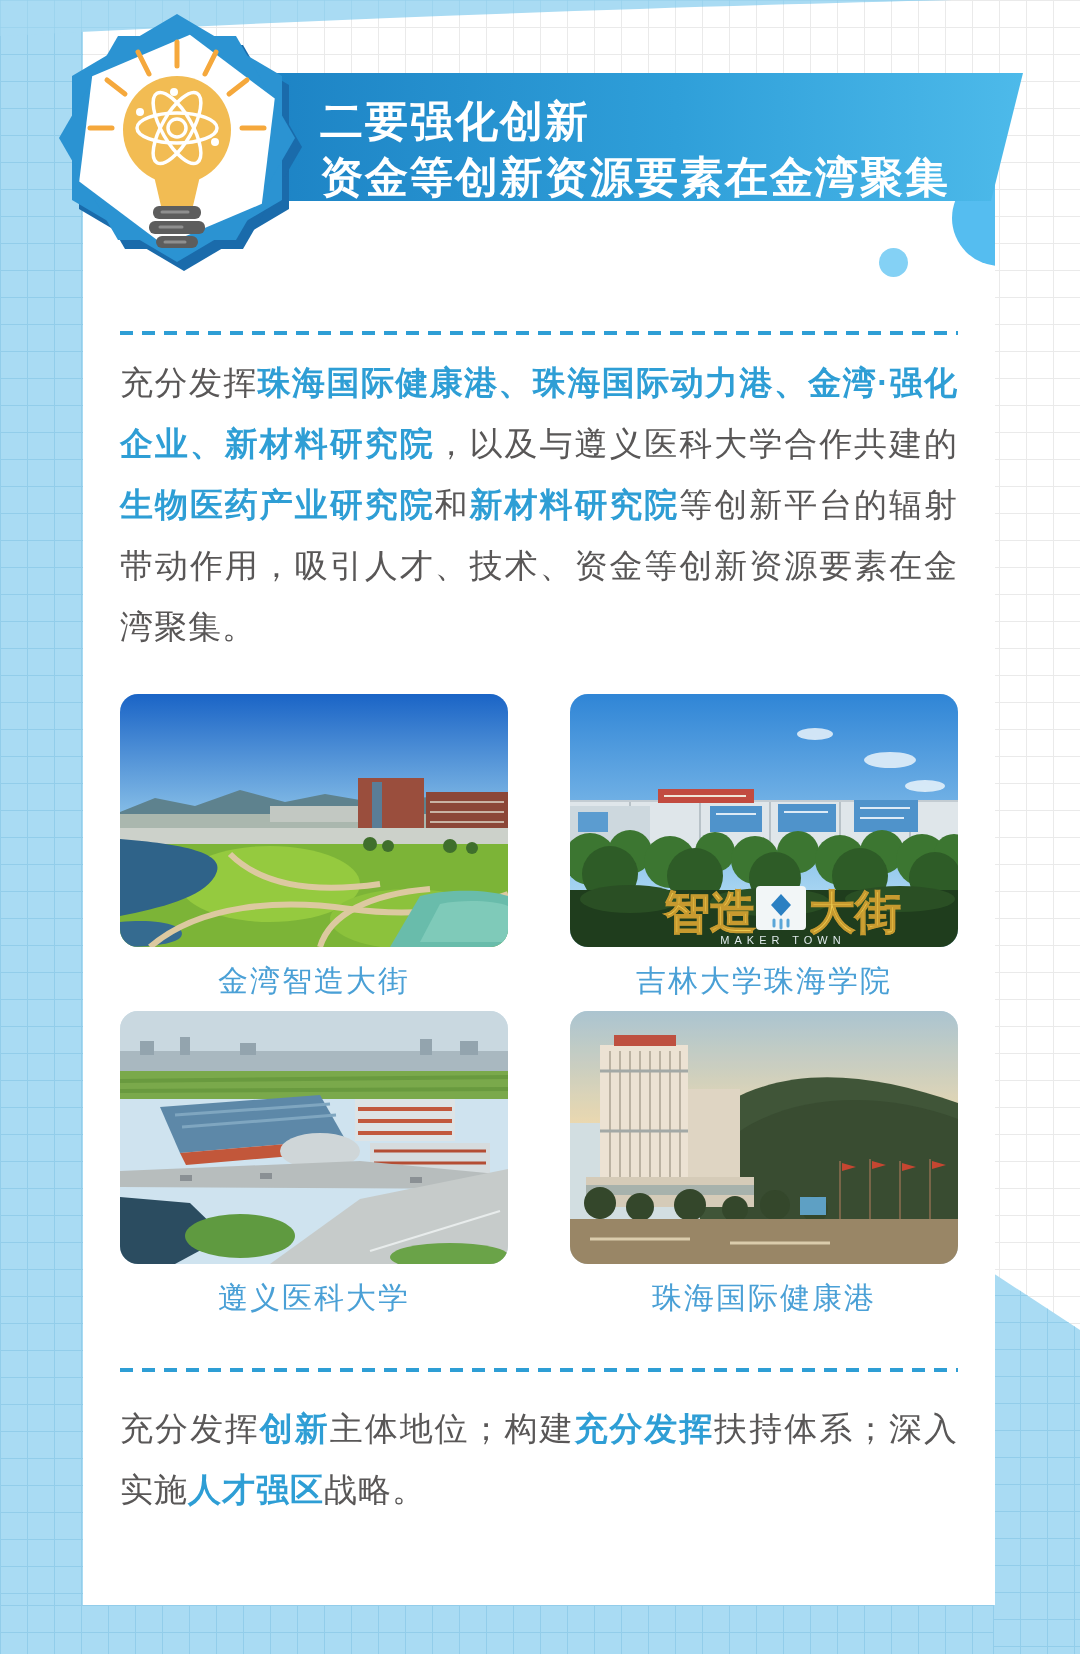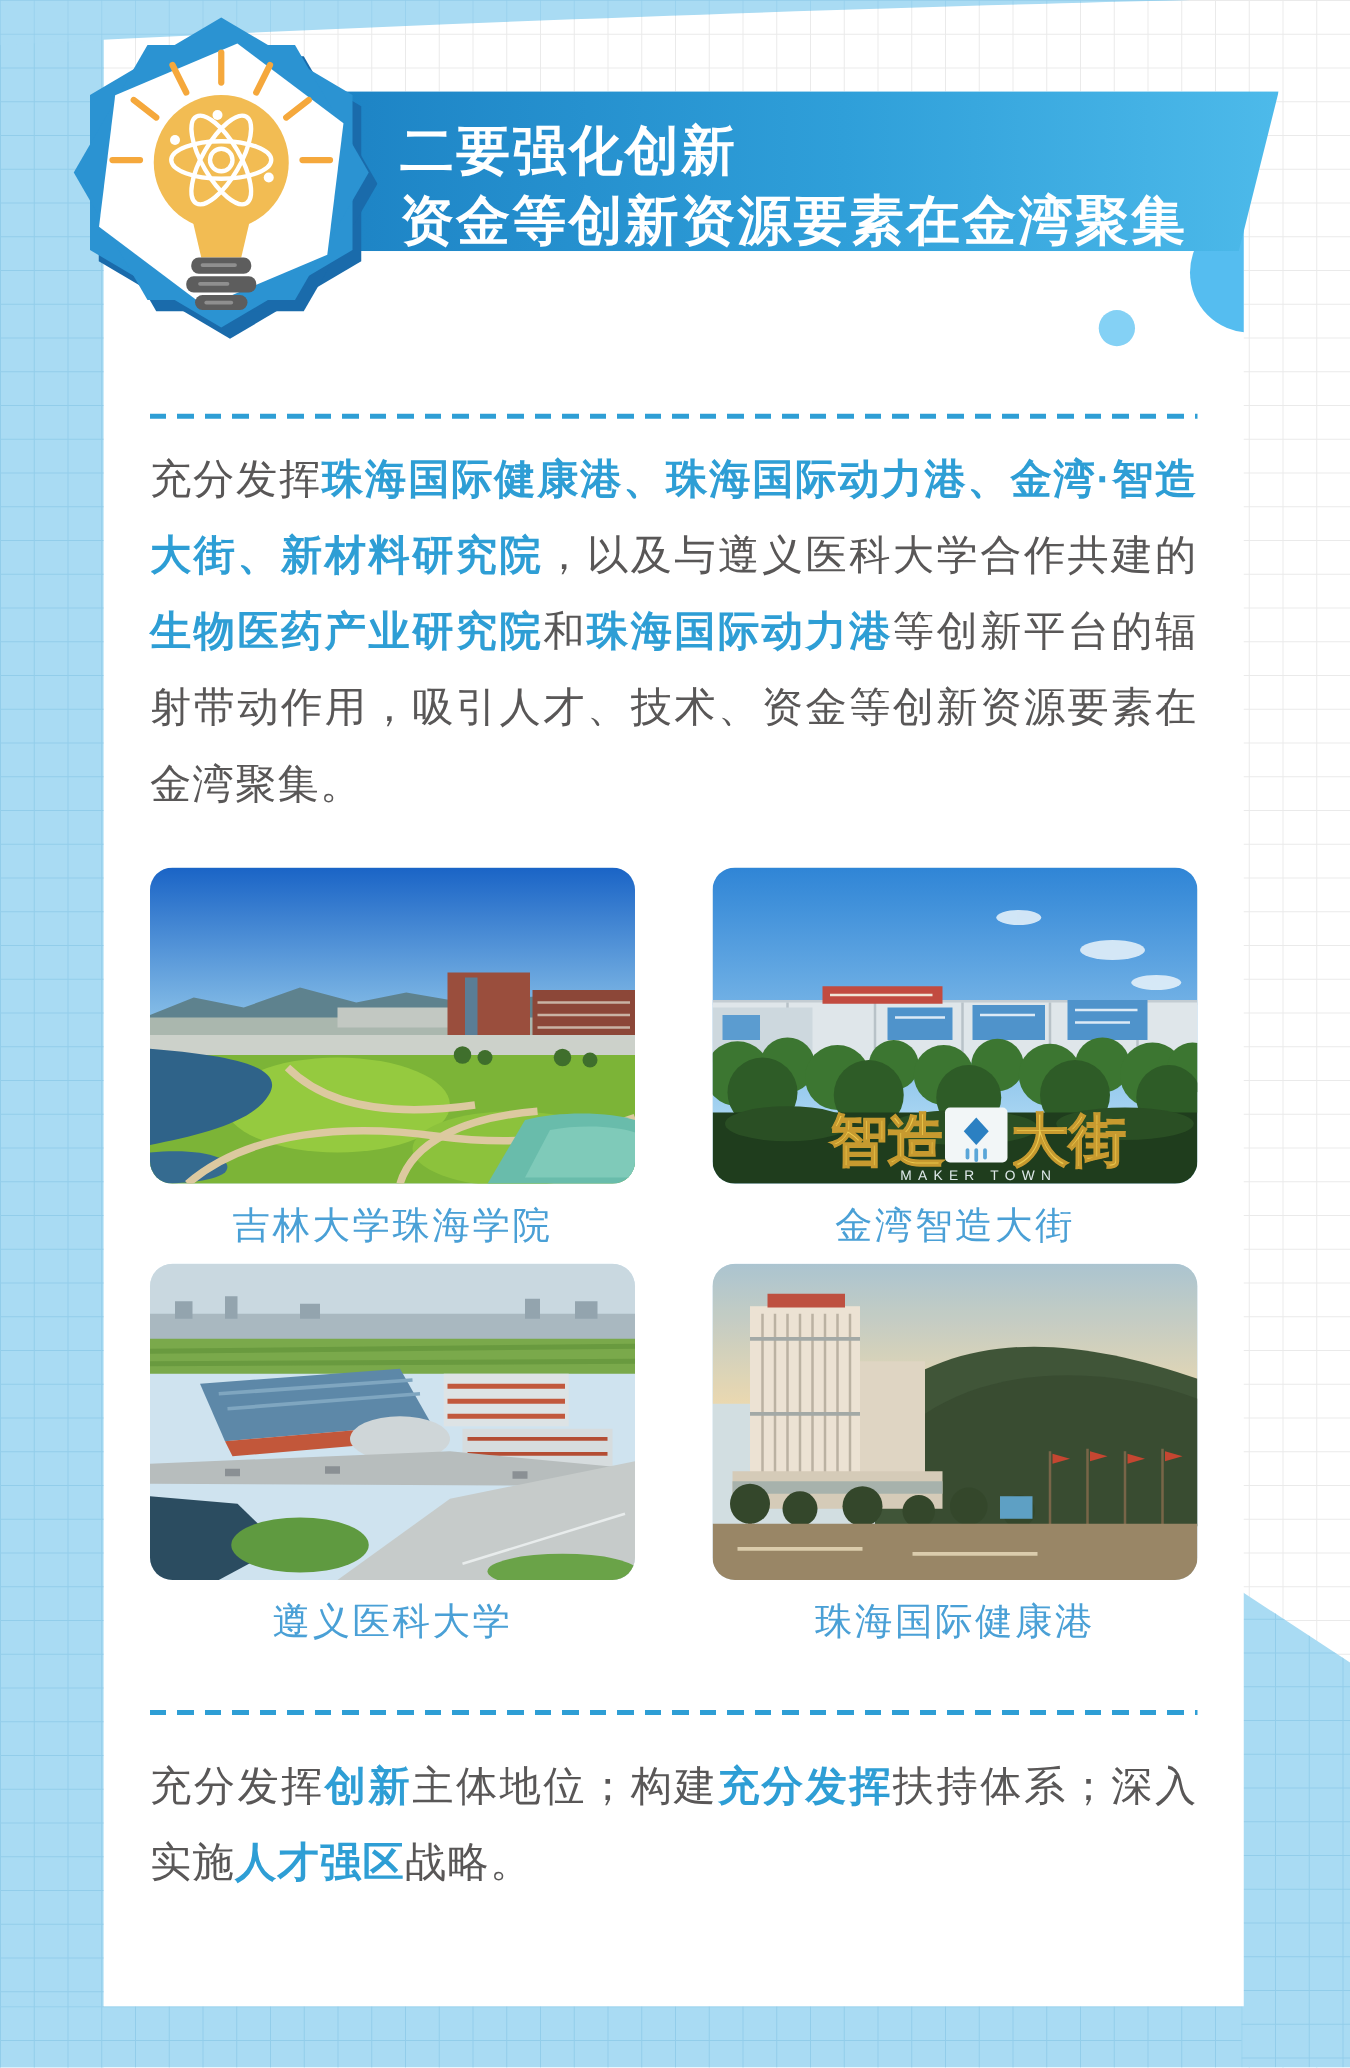--- a/index.html
+++ b/index.html
@@ -92,21 +92,21 @@
 
 <div class="card">
   <div class="decor-circle big"></div>
   <div class="decor-circle small"></div>
 
   <div class="card-content">
 
 
     <div class="divider top"></div>
 
-    <p class="para p2"><span>充分发挥</span><span class="em">珠海国际健康港、珠海国际动力港、金湾·智造大街、新材料研究院</span><span>，以及与遵义医科大学合作共建的</span><span class="em">生物医药产业研究院</span><span>和</span><span class="em">珠海国际动力港</span><span>等创新平台的辐射带动作用，吸引人才、技术、资金等创新资源要素在金湾聚集。</span></p>
+    <p class="para p2"><span>充分发挥</span><span class="em">珠海国际健康港、珠海国际动力港、金湾·强化企业、新材料研究院</span><span>，以及与遵义医科大学合作共建的</span><span class="em">生物医药产业研究院</span><span>和</span><span class="em">新材料研究院</span><span>等创新平台的辐射带动作用，吸引人才、技术、资金等创新资源要素在金湾聚集。</span></p>
 
     <div class="photo-row r1">
       <figure class="photo">
         <div class="photo-img">
           <svg viewBox="0 0 388 253" preserveAspectRatio="none">
             <defs>
               <linearGradient id="p1sky" x1="0" y1="0" x2="0" y2="1">
                 <stop offset="0" stop-color="#1a64c6"></stop>
                   <stop offset="1" stop-color="#90c6ea"></stop>
               </linearGradient>
@@ -221,22 +221,22 @@
               <line x1="218" y1="226" x2="218" y2="232"></line>
             </g>
             <text x="285" y="234" font-size="46" font-weight="bold" fill="#ecc94d" stroke="#c79a2f" stroke-width="1" text-anchor="middle">大街</text>
             <text x="213" y="250" font-size="11" fill="#dfe9ea" letter-spacing="5" text-anchor="middle">MAKER TOWN</text>
           </svg>
         </div>
       </figure>
     </div>
 
     <div class="caption-row">
+      <div class="caption">金湾智造大街</div>
       <div class="caption">吉林大学珠海学院</div>
-      <div class="caption">金湾智造大街</div>
     </div>
 
     <div class="photo-row r2">
       <figure class="photo">
         <div class="photo-img">
           <svg viewBox="0 0 388 253" preserveAspectRatio="none">
             <rect width="388" height="62" fill="#c9d8e0"></rect>
             <rect y="40" width="388" height="22" fill="#a9b8c0"></rect>
             <g fill="#93a4ae">
               <rect x="20" y="30" width="14" height="14"></rect>

